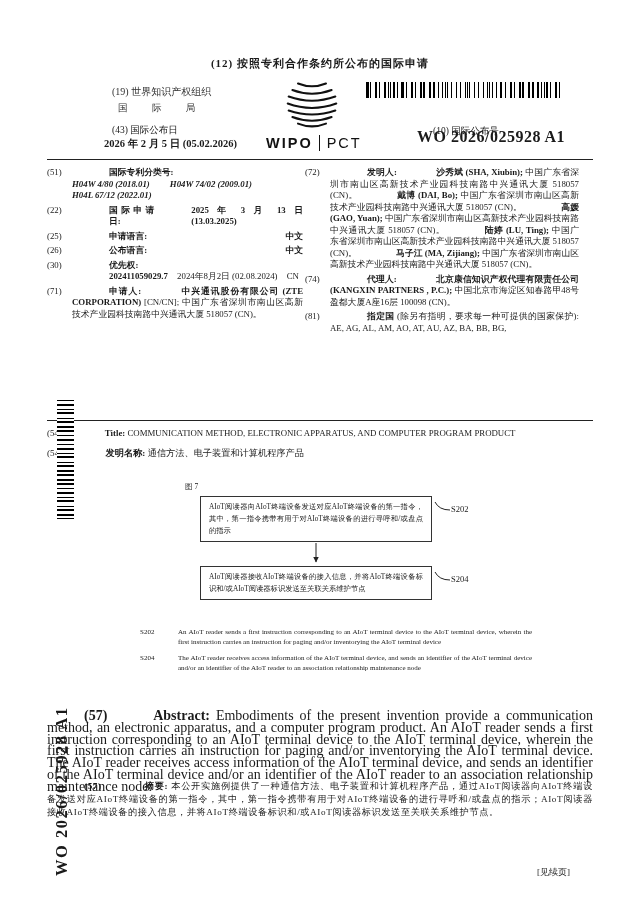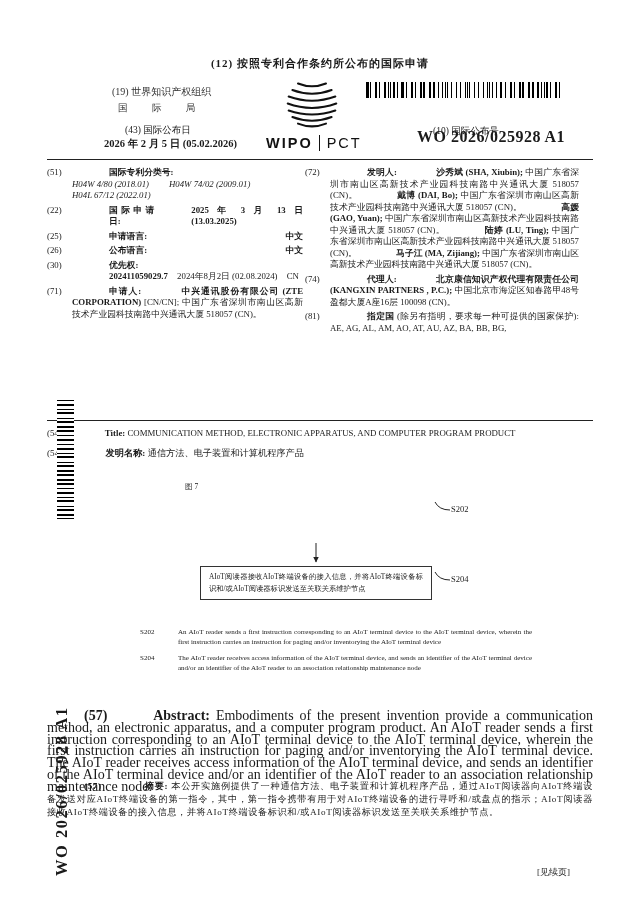--- a/index.html
+++ b/index.html
@@ -3,28 +3,28 @@
 <meta charset="utf-8">
 <style>
   * { margin:0; padding:0; box-sizing:border-box; }
   html,body { background:#fff; }
   body {
     width:640px; height:905px; position:relative; overflow:hidden;
     font-family:"Liberation Serif","DejaVu Serif",serif;
     color:#1a1a1a;
   }
   .b  { font-weight:bold;padding-left:37px; }
-  .bi { font-weight:normal; font-style:italic; }
+  .bi { font-weight:bold; font-style:italic; }
 
   
   .type-line { position:absolute; top:56px; left:0; width:100%; text-align:center;
                font-size:11px; font-weight:bold; letter-spacing:1px; }
   .org-block { position:absolute; top:85px; left:112px; font-size:10px; color:#333; }
   .org-bureau { margin-top:3px; padding-left:6px; letter-spacing:11px; font-size:9.5px; }
-  .pubdate-label { position:absolute; top:124px; left:125px; font-size:9.5px; }
+  .pubdate-label { position:absolute; top:124px; left:112px; font-size:9.5px; }
   .pubdate-value { position:absolute; top:137px; left:104px; font-size:10.5px; font-weight:bold; }
 
   .logo { position:absolute; top:76px; left:284px; width:56px; height:56px; }
   .wipo-pct { position:absolute; top:135px; left:266px; font-size:14.5px;
               font-family:"Liberation Sans",sans-serif; color:#111; }
   .wipo-pct .wipo { font-weight:bold; letter-spacing:2px; }
   .wipo-pct .pct  { letter-spacing:2px; border-left:1.5px solid #111; padding-left:7px; margin-left:6px; }
 
   .barcode-top { position:absolute; top:82px; left:366px; width:196px; height:16px;
     background-image:
@@ -233,20 +233,21 @@
       <defs>
         <marker id="arrA" markerWidth="7" markerHeight="7" refX="5.5" refY="3" orient="auto">
           <path d="M0,0 L6,3 L0,6 Z" fill="#222"></path>
         </marker>
       </defs>
       <line x1="269" y1="69" x2="269" y2="88" stroke="#222" stroke-width="1" marker-end="url(#arrA)"></line>
       <path d="M403 36 Q392 36 388 28" stroke="#222" stroke-width="1" fill="none"></path>
       <path d="M403 106 Q392 106 388 98" stroke="#222" stroke-width="1" fill="none"></path>
     </svg>
 
+    <div class="fig-box box1">AIoT阅读器向AIoT终端设备发送对应AIoT终端设备的第一指令，其中，第一指令携带有用于对AIoT终端设备的进行寻呼和/或盘点的指示</div>
     <div class="fig-ref ref1">S202</div>
     <div class="fig-box box2">AIoT阅读器接收AIoT终端设备的接入信息，并将AIoT终端设备标识和/或AIoT阅读器标识发送至关联关系维护节点</div>
     <div class="fig-ref ref2">S204</div>
   </div>
 
   <div class="steps">
     <div class="step">
       <span class="step-ref">S202</span>
       <span class="step-text">An AIoT reader sends a first instruction corresponding to an AIoT terminal device to the AIoT terminal device, wherein the first instruction carries an instruction for paging and/or inventorying the AIoT terminal device</span>
     </div>

